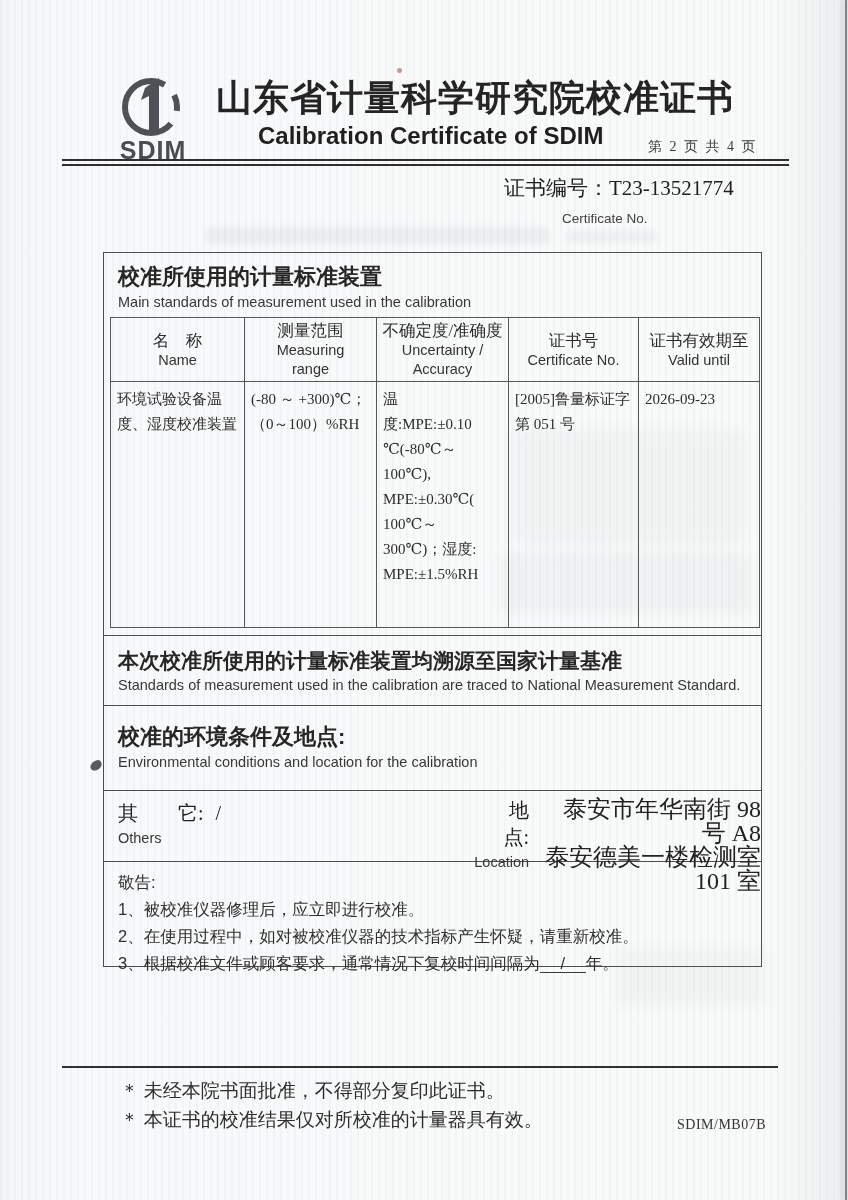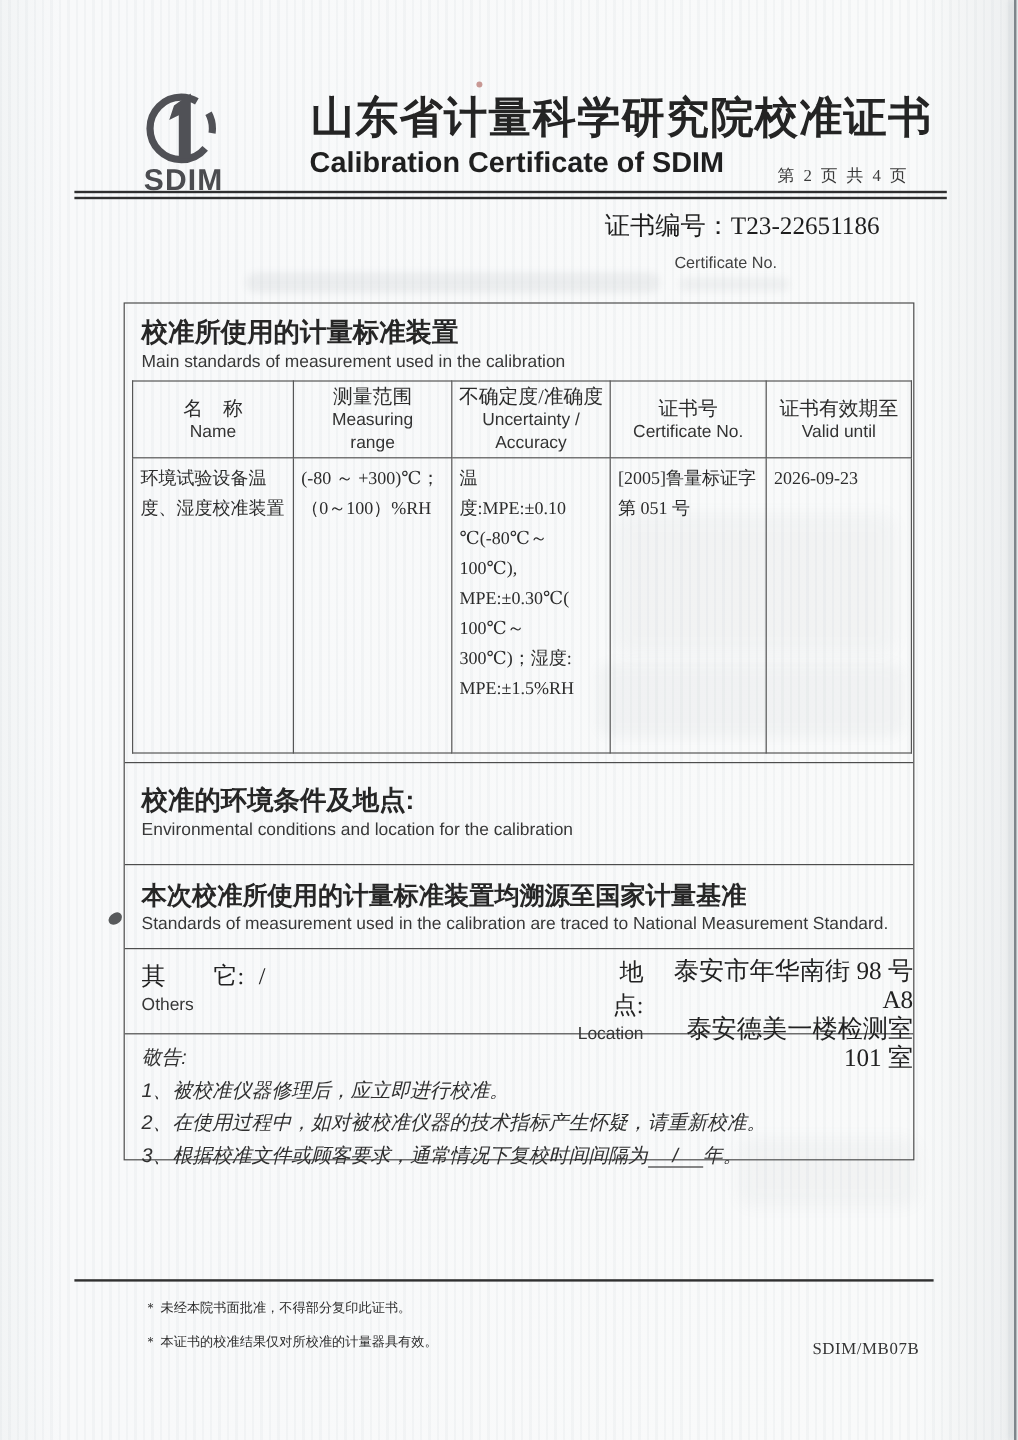--- a/index.html
+++ b/index.html
@@ -8,21 +8,21 @@
         background:linear-gradient(90deg,#f2f4f5 0,#f8f9fa 6%,#f9fafa 90%,#eef0f1 99%,#e4e7e8 100%);}
   .texture{position:absolute;inset:0;pointer-events:none;
         background:repeating-linear-gradient(90deg,rgba(205,212,216,.16) 0 2px,rgba(255,255,255,0) 2px 7px);}
   .page-edge{position:absolute;top:0;bottom:0;right:1px;width:2px;background:#7e868b;
         box-shadow:-3px 0 5px rgba(140,150,156,.35);}
   
   .logo{position:absolute;left:98px;top:74px;width:110px;text-align:center;color:#505156;}
   .logo svg{display:block;margin:0 auto;}
   .logo-text{font-family:"Liberation Sans","DejaVu Sans",sans-serif;font-weight:bold;font-size:25px;
         letter-spacing:1px;color:#4b4c50;margin-top:-4px;}
-  .title-cn{position:absolute;left:216px;top:74px;font-size:36px;font-weight:bold;letter-spacing:1px;color:#242424;margin-left:43px;}
+  .title-cn{position:absolute;left:216px;top:74px;font-size:36px;font-weight:bold;letter-spacing:1px;color:#242424;}
   .title-en{position:absolute;left:258px;top:122px;font-family:"Liberation Sans","DejaVu Sans",sans-serif;
         font-weight:bold;font-size:24px;color:#1f1f1f;}
   .page-no{position:absolute;left:648px;top:138px;font-size:14px;letter-spacing:2px;color:#3a3a3a;font-family:Liberation Serif, serif;}
   .double-rule{position:absolute;left:62px;top:159px;width:727px;height:3px;
         border-top:2px solid #2f2f2f;border-bottom:2px solid #2f2f2f;}
   .cert-no{position:absolute;left:504px;top:174px;font-size:21px;color:#1e1e1e;}
   .cert-no-sub{position:absolute;left:562px;top:211px;font-family:"Liberation Sans","DejaVu Sans",sans-serif;
         font-size:13.5px;color:#414141;}
   
   .content-box{position:absolute;left:103px;top:252px;width:659px;box-sizing:border-box;
@@ -46,27 +46,27 @@
   .sec-trace .cn-heading{font-size:21px;}
   .sec-env{border-top:1.5px solid #4d4d4d;height:85px;padding:16px 14px 0;}
   .sec-temp{border-top:1.5px solid #4d4d4d;height:70px;position:relative;padding:10px 0 0 14px;}
   .sec-other{border-top:1.5px solid #4d4d4d;height:71px;position:relative;padding:9px 0 0 14px;}
   .zh-label{font-size:20px;color:#222;}
   .env-val{font-size:20px;color:#222;}
   .env-en{font-family:"Liberation Sans","DejaVu Sans",sans-serif;font-size:14.5px;color:#373737;margin-top:3px;}
   .env-right{position:absolute;left:360px;top:10px;}
   .other-right{position:absolute;left:358px;top:6px;display:flex;text-align:right;}
   .loc-labels{margin-right:6px;}
-  .addr{font-size:21px;color:#222;line-height:24px;white-space:pre-line;}
+  .addr{font-size:24px;color:#222;line-height:24px;white-space:pre-line;}
   .sec-notice{border-top:1.5px solid #4d4d4d;height:105px;padding:7px 14px 0;
-        font-family:"Liberation Sans","DejaVu Sans",sans-serif;font-size:16.5px;color:#303030;line-height:27px;font-style:italic;}
+        font-family:"Liberation Sans","DejaVu Sans",sans-serif;font-size:16.5px;color:#303030;line-height:27px;}
   .blank-line{display:inline-block;min-width:46px;text-align:center;border-bottom:1px solid #3a3a3a;line-height:18px;}
   
   .foot-rule{position:absolute;left:62px;top:1066px;width:716px;border-top:2px solid #313131;}
-  .footnotes{position:absolute;left:120px;top:1076px;font-size:11px;color:#2d2d2d;line-height:29px;}
+  .footnotes{position:absolute;left:120px;top:1076px;font-size:19px;color:#2d2d2d;line-height:29px;}
   .form-code{position:absolute;left:677px;top:1117px;font-size:14px;letter-spacing:.5px;color:#333;}
   
   .ghost{position:absolute;background:#7c858c;pointer-events:none;}
   .speck-dark{position:absolute;left:90px;top:761px;width:12px;height:9px;background:#3c3e40;
         border-radius:60% 40% 55% 45%;transform:rotate(-25deg);opacity:.85;}
   .speck-red{position:absolute;left:397px;top:68px;width:5px;height:5px;background:#a34b42;
         border-radius:50%;opacity:.55;}
 </style>
 </head>
 <body>
@@ -78,21 +78,21 @@
     <svg width="68" height="66" viewBox="0 0 68 66">
       <circle cx="32" cy="33" r="26" fill="none" stroke="#505156" stroke-width="6" stroke-dasharray="118 14 18 14" stroke-dashoffset="-18"></circle>
       <polygon points="26,14 40,4 40,58 30,58 30,22 22,26" fill="#505156"></polygon>
     </svg>
     <div class="logo-text">SDIM</div>
   </div>
   <div class="title-cn">山东省计量科学研究院校准证书</div>
   <div class="title-en">Calibration Certificate of SDIM</div>
   <div class="page-no">第 2 页 共 4 页</div>
   <div class="double-rule"></div>
-  <div class="cert-no">证书编号：T23-22651186</div>
+  <div class="cert-no">证书编号：T23-13521774</div>
   <div class="cert-no-sub">Certificate No.</div>
 
   <div class="content-box">
 
     <div class="sec sec-standards-title">
       <div class="cn-heading">校准所使用的计量标准装置</div>
       <div class="en-sub">Main standards of measurement used in the calibration</div>
     </div>
 
     <table class="standards-table">
@@ -134,28 +134,28 @@
 100℃～
 300℃)；湿度:
 MPE:±1.5%RH</td>
         <td>[2005]鲁量标证字
 第 051 号</td>
         <td>2026-09-23</td>
       </tr>
     </tbody>
       </table>
 
+    <div class="sec sec-trace">
+      <div class="cn-heading">本次校准所使用的计量标准装置均溯源至国家计量基准</div>
+      <div class="en-sub">Standards of measurement used in the calibration are traced to National Measurement Standard.</div>
+    </div>
+
     <div class="sec sec-env">
       <div class="cn-heading">校准的环境条件及地点:</div>
       <div class="en-sub">Environmental conditions and location for the calibration</div>
-    </div>
-
-    <div class="sec sec-trace">
-      <div class="cn-heading">本次校准所使用的计量标准装置均溯源至国家计量基准</div>
-      <div class="en-sub">Standards of measurement used in the calibration are traced to National Measurement Standard.</div>
     </div>
 
 
     <div class="sec sec-other">
       <div>
         <span class="zh-label">其　　它:</span>
         <span class="env-val" style="margin-left:8px">/</span>
         <div class="env-en">Others</div>
       </div>
       <div class="other-right">

